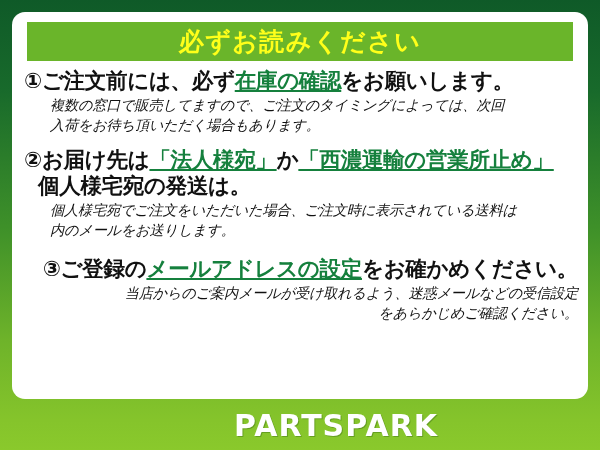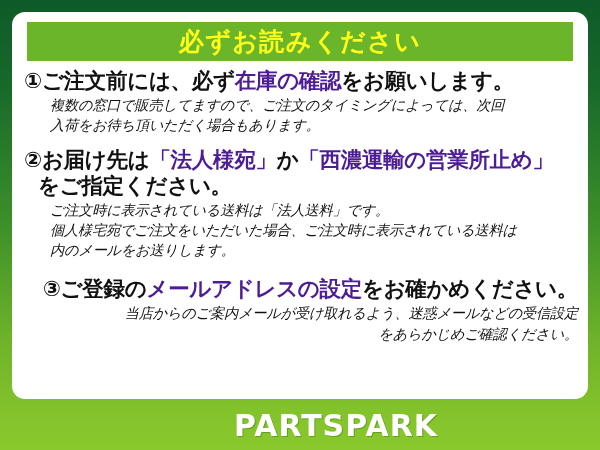--- a/index.html
+++ b/index.html
@@ -66,21 +66,22 @@
   }
   .item-heading {
     font-size: 21.5px;
     font-weight: bold;
     color: #111111;
     line-height: 1.17;
     letter-spacing: -0.3px;
     white-space: nowrap;
   }
   .hl {
-    color: #4c1d95;
+    color: #15803d;
+    text-decoration: underline;
   }
   .item-body {
     margin-left: 26px;
     margin-top: 2px;
     font-size: 14.2px;
     color: #111111;
     line-height: 1.42;
     letter-spacing: -0.2px;
     white-space: nowrap;
     font-style: italic;
@@ -129,23 +130,22 @@
       <div class="item" id="item-1">
         <div class="item-heading"><span>①</span><span>ご注文前には、必ず</span><span class="hl">在庫の確認</span><span>をお願いします。</span></div>
         <div class="item-body">
           <div>複数の窓口で販売してますので、ご注文のタイミングによっては、次回</div>
           <div>入荷をお待ち頂いただく場合もあります。</div>
         </div>
       </div>
 
       <div class="item" id="item-2">
         <div class="item-heading"><span>②</span><span>お届け先は</span><span class="hl">「法人様宛」</span><span>か</span><span class="hl">「西濃運輸の営業所止め」</span></div>
-        <div class="item-heading" id="item-2-heading-line2">をご指定ください。</div>
+        <div class="item-heading" id="item-2-heading-line2">個人様宅宛の発送は。</div>
         <div class="item-body">
-          <div>ご注文時に表示されている送料は「法人送料」です。</div>
           <div>個人様宅宛でご注文をいただいた場合、ご注文時に表示されている送料は</div>
           <div>内のメールをお送りします。</div>
         </div>
       </div>
 
       <div class="item" id="item-3">
         <div class="item-heading"><span>③</span><span>ご登録の</span><span class="hl">メールアドレスの設定</span><span>をお確かめください。</span></div>
         <div class="item-body">
           <div>当店からのご案内メールが受け取れるよう、迷惑メールなどの受信設定</div>
           <div>をあらかじめご確認ください。</div>

